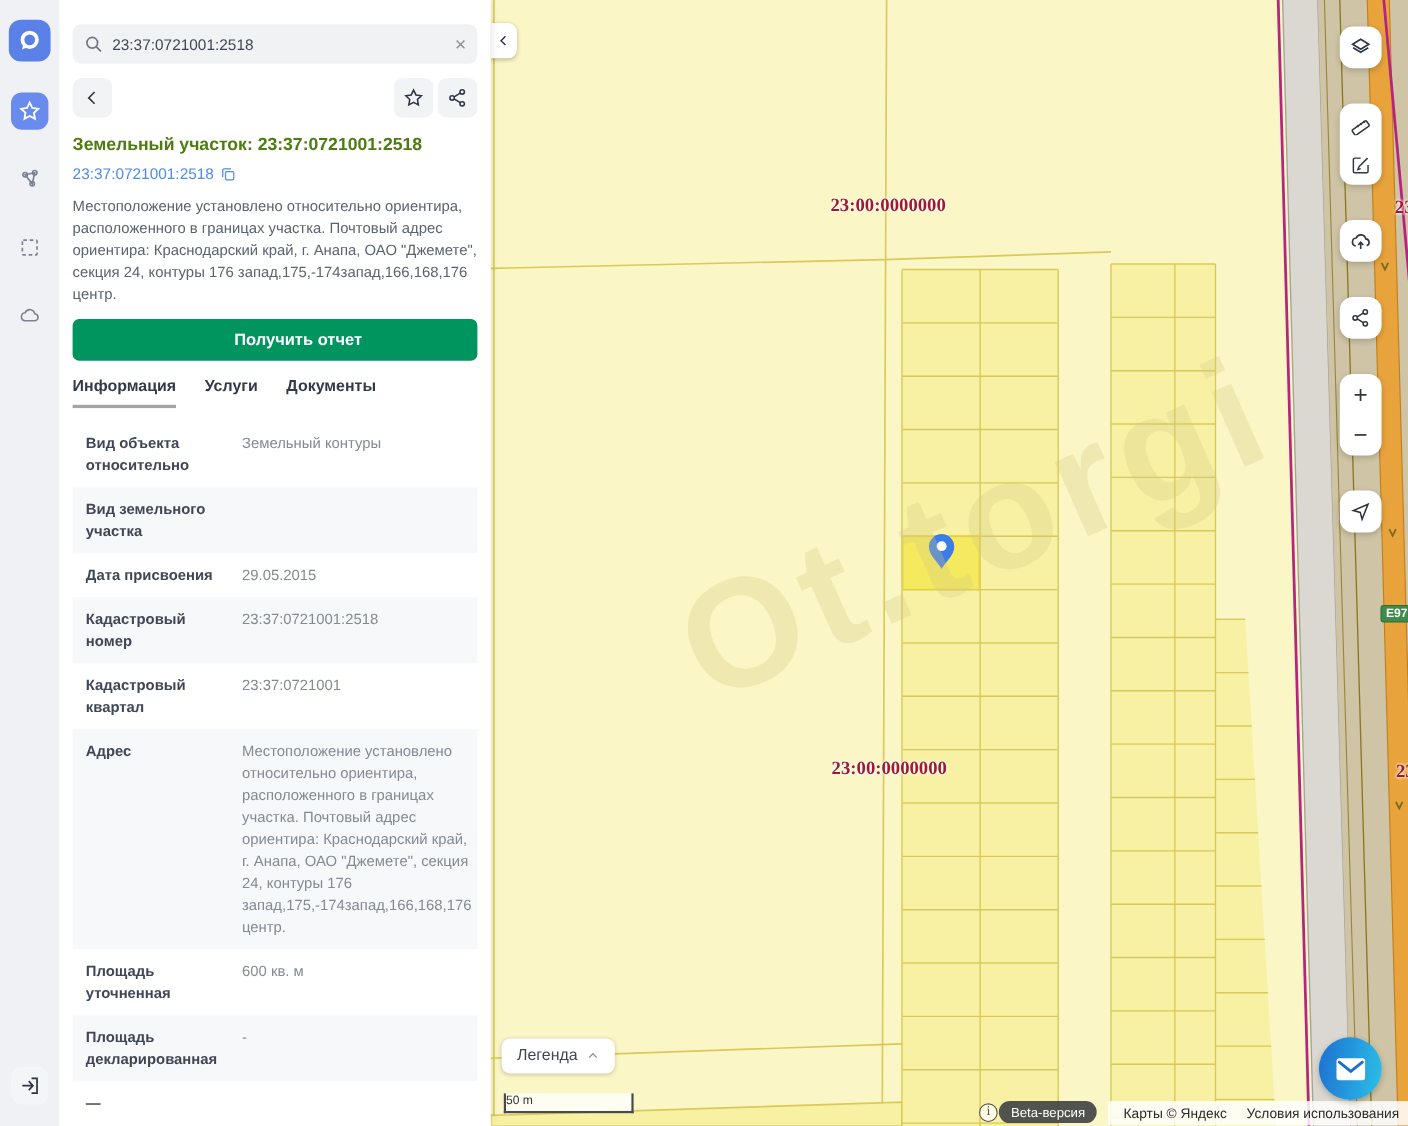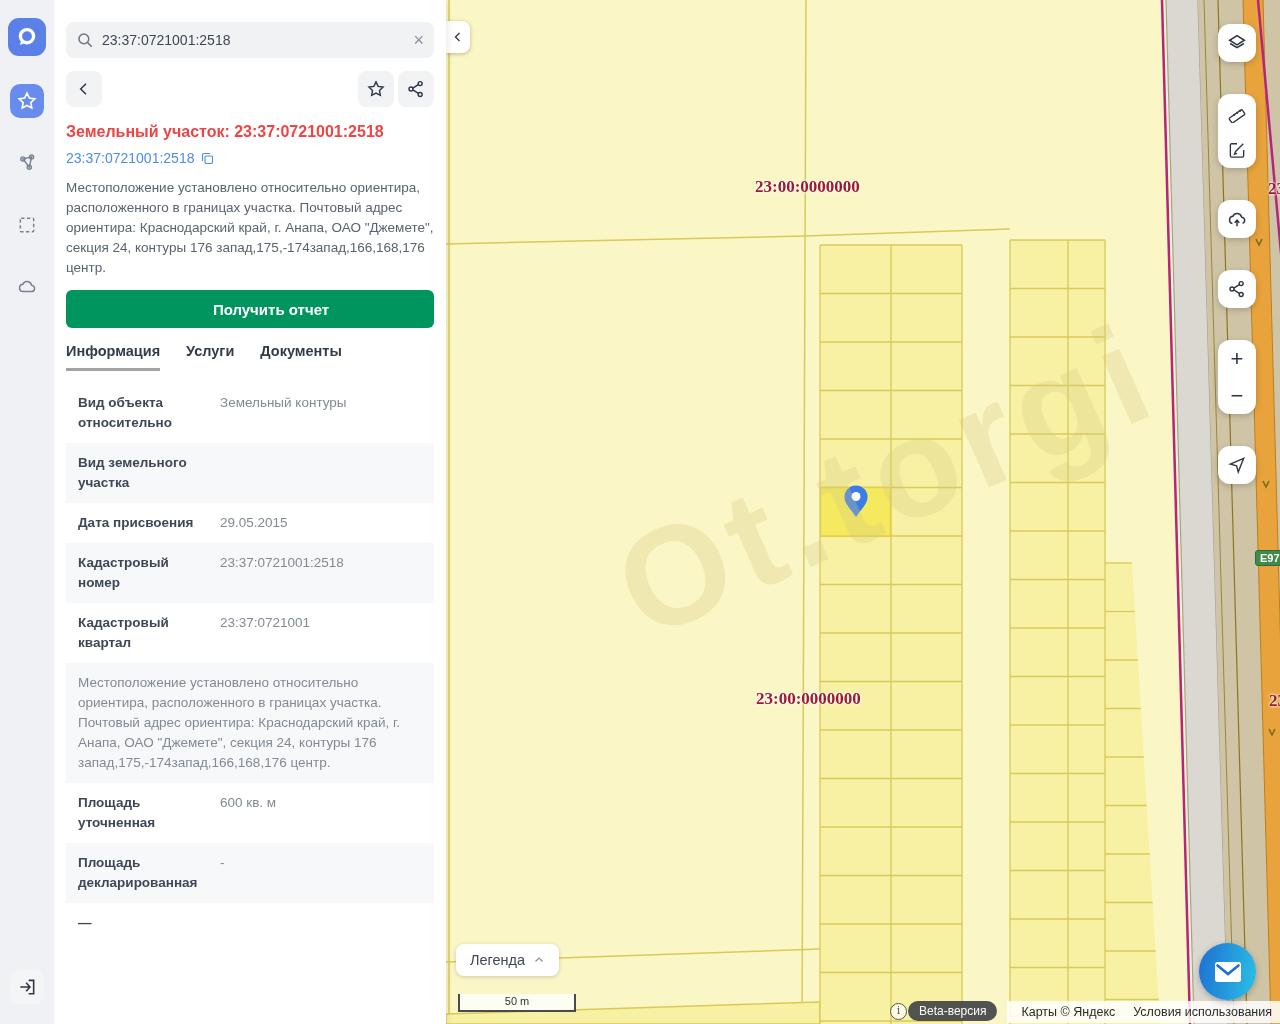--- a/index.html
+++ b/index.html
@@ -27,21 +27,21 @@
   .searchbar { margin-top:22px; height:36px; background:#F0F2F4; border-radius:8px;
     display:flex; align-items:center; padding:0 10px; }
   .searchbar input { flex:1; border:none; background:transparent; outline:none;
     font-family:"Liberation Sans",sans-serif; font-size:14px; color:#3F4756; margin:0 8px; }
   .clear-x { color:#8A919C; font-size:18px; line-height:1; cursor:pointer; }
   .hdr-row { margin-top:13px; display:flex; align-items:center; }
   .sq-btn { width:36px; height:36px; background:#F2F3F5; border-radius:8px;
     display:flex; align-items:center; justify-content:center; cursor:pointer; }
   .hdr-row .spacer { flex:1; }
   .hdr-row .sq-btn + .sq-btn { margin-left:4px; }
-  .obj-title { margin-top:16px; font-size:16px; font-weight:bold; color:#ef4444; }
+  .obj-title { margin-top:16px; font-size:16px; font-weight:bold; color:#4d7c0f; }
   .cad-link { margin-top:9px; display:flex; align-items:center; gap:6px;
     font-size:14px; color:#4E8BEA; cursor:pointer; }
   .obj-desc { margin-top:12px; font-size:13.5px; line-height:20px; color:#5A6370; }
   .report-btn { margin-top:12px; width:100%; height:38px; border:none; border-radius:6px;
     background:var(--green,#00945F); color:#fff; font-size:15px; font-weight:bold;
     font-family:"Liberation Sans",sans-serif; cursor:pointer;padding-left:42px; }
   .tabs { margin-top:15px; display:flex; gap:26px; }
   .tab { font-size:14.5px; font-weight:bold; color:#333B4A; padding-bottom:9px; cursor:pointer; }
   .tab.active { border-bottom:3px solid #a3a3a3; }
   .fields { margin-top:12px; }
@@ -72,21 +72,21 @@
     display:flex; flex-direction:column; align-items:center; justify-content:center; cursor:pointer; }
   .ctrl.single { height:38px; }
   .ctrl .cell { height:37px; width:38px; display:flex; align-items:center; justify-content:center; }
   .ctrl .zchar { font-size:22px; color:#2E3545; line-height:1; }
   .ctrl-gap-s { margin-top:32px; }
   .legend-btn { position:absolute; left:10px; top:944px; background:#fff; border-radius:8px;
     box-shadow:0 1px 4px rgba(0,0,0,.18); padding:8px 14px; display:flex; align-items:center;
     gap:8px; font-size:14.5px; color:#3F4756; cursor:pointer; z-index:5; }
   .scalebar { position:absolute; left:12px; top:994px; width:118px; height:18px;
     background:rgba(255,255,255,.75); border-left:2px solid #4A4A4A; border-right:2px solid #4A4A4A;
-    border-bottom:2px solid #4A4A4A; text-align:center; font-size:11px; color:#333;
+    border-bottom:2px solid #4A4A4A; text-align:left; font-size:11px; color:#333;
     line-height:15px; z-index:5; }
   .info-circle { position:absolute; left:444px; top:1003px; width:17px; height:17px;
     border:1.5px solid #555; border-radius:50%; text-align:center; font-size:11px; line-height:14px;
     color:#555; background:rgba(255,255,255,.7); font-family:"DejaVu Serif",serif; z-index:5; }
   .beta-pill { position:absolute; left:462px; top:1001px; background:rgba(57,60,65,.88);
     color:#fff; font-size:12px; padding:3px 11px; border-radius:11px; z-index:5; }
   .attrib { position:absolute; right:0; top:1001px; height:22px; background:rgba(255,255,255,.85);
     display:flex; align-items:center; gap:18px; padding:0 8px 0 14px; font-size:12.5px;
     color:#2B2B2B; z-index:4; }
   .attrib .terms { cursor:pointer; }
@@ -204,20 +204,21 @@
         </div>
         <div class="frow alt">
           <div class="flabel">Кадастровый номер</div>
           <div class="fvalue">23:37:0721001:2518</div>
         </div>
         <div class="frow">
           <div class="flabel">Кадастровый квартал</div>
           <div class="fvalue">23:37:0721001</div>
         </div>
         <div class="frow alt">
+          <div class="flabel">Адрес</div>
           <div class="fvalue">Местоположение установлено относительно ориентира, расположенного в границах участка. Почтовый адрес ориентира: Краснодарский край, г. Анапа, ОАО "Джемете", секция 24, контуры 176 запад,175,-174запад,166,168,176 центр.</div>
         </div>
         <div class="frow">
           <div class="flabel">Площадь уточненная</div>
           <div class="fvalue">600 кв. м</div>
         </div>
         <div class="frow alt">
           <div class="flabel">Площадь декларированная</div>
           <div class="fvalue">-</div>
         </div>

